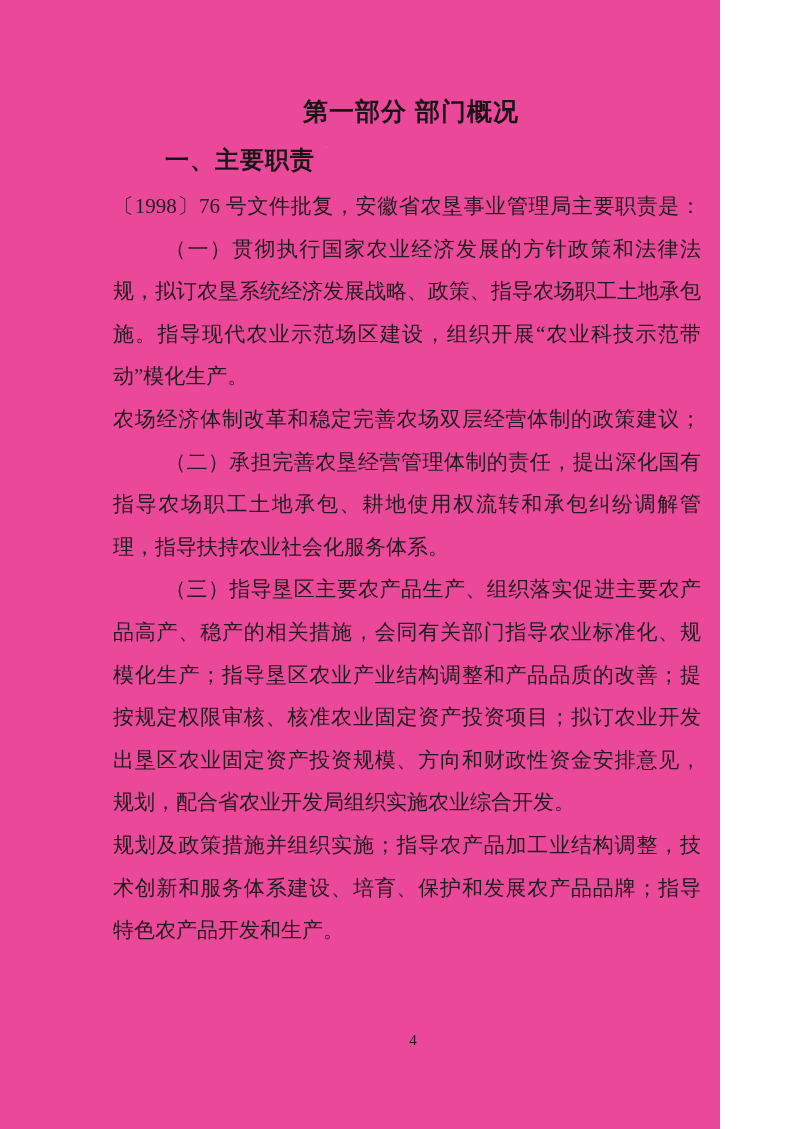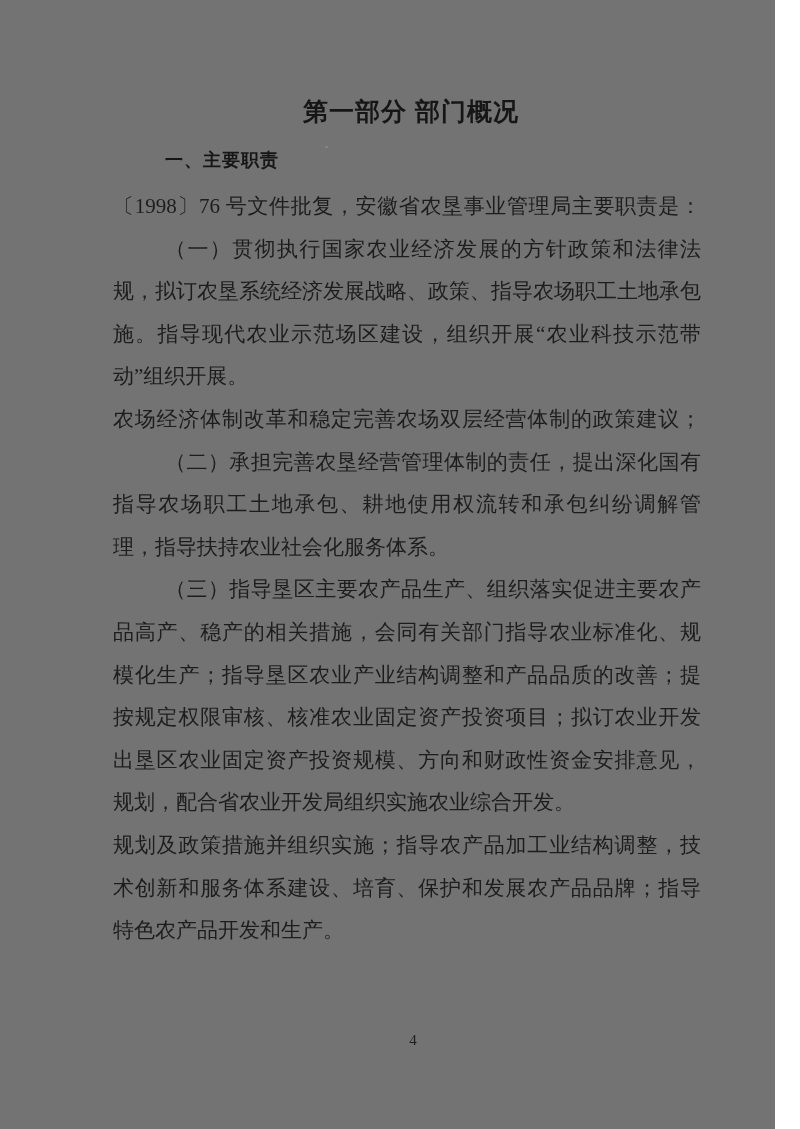--- a/index.html
+++ b/index.html
@@ -4,42 +4,42 @@
 <style>
   * { margin: 0; padding: 0; box-sizing: border-box; }
   html, body {
     width: 800px; height: 1129px;
     background: #ffffff;
     overflow: hidden;
     font-family: "Liberation Serif", "DejaVu Serif", serif;
   }
   .page {
     position: relative;
-    width: 775px; height: 1129px;
-    background: #737373;
+    width: 720px; height: 1129px;
+    background: #ec4899;
     color: #1b1b1b;
   }
   .doc-title {
     position: absolute;
     top: 94px; left: 11px;
     width: 800px;
     text-align: center;
     font-family: "Liberation Sans", "DejaVu Sans", sans-serif;
     font-weight: bold;
     font-size: 25px;
     line-height: 34px;
     color: #161616;
     letter-spacing: 1px;
   }
   .section-heading {
     position: absolute;
     top: 147px; left: 165px;
     font-family: "Liberation Sans", "DejaVu Sans", sans-serif;
     font-weight: bold;
-    font-size: 18px;
+    font-size: 24px;
     line-height: 26px;
     color: #161616;
     letter-spacing: 1px;
   }
   .body-text {
     position: absolute;
     top: 185px; left: 113px;
     width: 588px;
     font-size: 21px;
     color: #1d1d1d;
@@ -81,21 +81,21 @@
 
   <div class="scan-speck"></div>
 
   <div class="section-heading">一、主要职责</div>
 
   <div class="body-text">
     <div class="line">〔1998〕76 号文件批复，安徽省农垦事业管理局主要职责是：</div>
     <div class="line indent">（一）贯彻执行国家农业经济发展的方针政策和法律法</div>
     <div class="line">规，拟订农垦系统经济发展战略、政策、指导农场职工土地承包</div>
     <div class="line">施。指导现代农业示范场区建设，组织开展“农业科技示范带</div>
-    <div class="line last">动”组织开展。</div>
+    <div class="line last">动”模化生产。</div>
     <div class="line">农场经济体制改革和稳定完善农场双层经营体制的政策建议；</div>
     <div class="line indent">（二）承担完善农垦经营管理体制的责任，提出深化国有</div>
     <div class="line">指导农场职工土地承包、耕地使用权流转和承包纠纷调解管</div>
     <div class="line last">理，指导扶持农业社会化服务体系。</div>
     <div class="line indent">（三）指导垦区主要农产品生产、组织落实促进主要农产</div>
     <div class="line">品高产、稳产的相关措施，会同有关部门指导农业标准化、规</div>
     <div class="line">模化生产；指导垦区农业产业结构调整和产品品质的改善；提</div>
     <div class="line">按规定权限审核、核准农业固定资产投资项目；拟订农业开发</div>
     <div class="line">出垦区农业固定资产投资规模、方向和财政性资金安排意见，</div>
     <div class="line last">规划，配合省农业开发局组织实施农业综合开发。</div>

